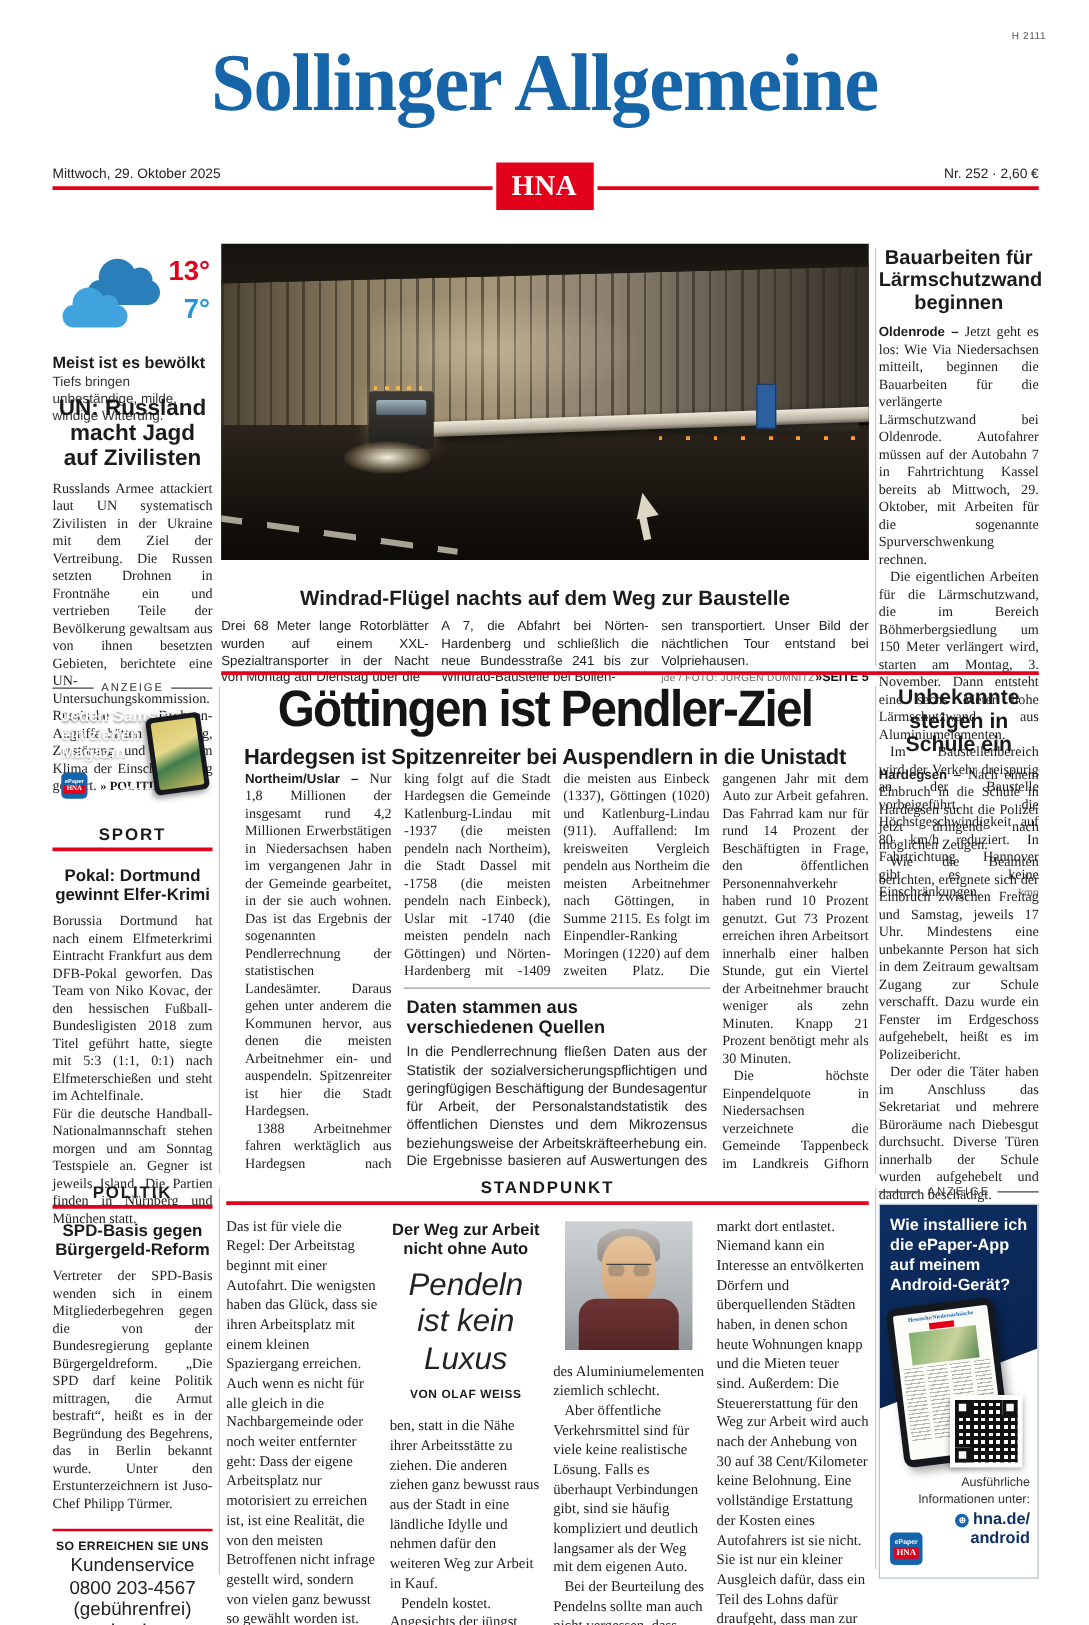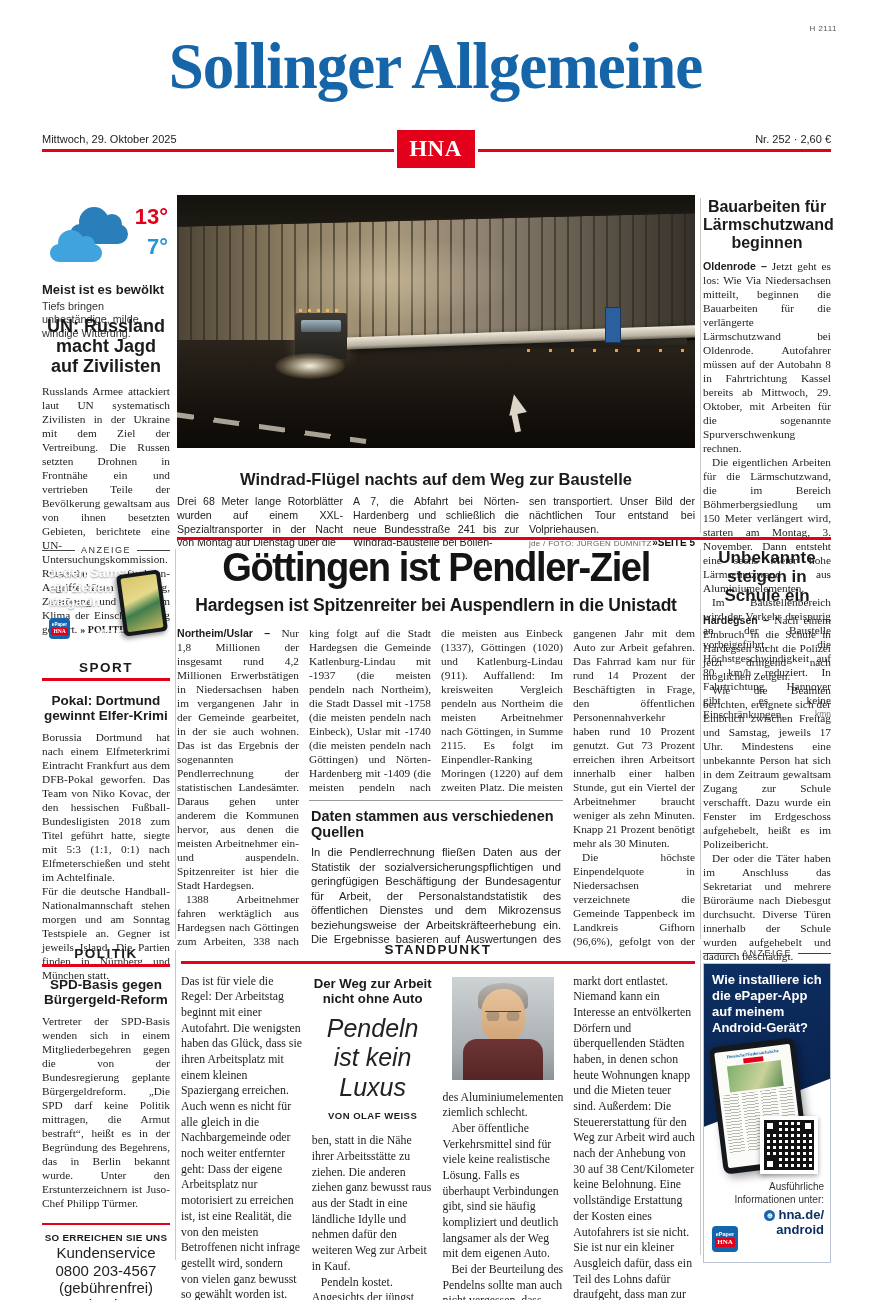--- a/index.html
+++ b/index.html
@@ -94,22 +94,22 @@
     font-size:10.6px;line-height:1.3;text-align:justify;color:#222;}
   .cap-credit{font-size:8px;color:#666;letter-spacing:.3px;}
   .cap-ref{font-weight:bold;font-size:10px;float:right;color:#111;}
   .mid-rule{left:177px;top:537px;width:654px;height:2.5px;background:#e2001a;}
   
   .main-art{left:177px;top:544px;width:518px;}
   .main-art h1{margin:0;text-align:center;font-size:41px;letter-spacing:-1.5px;
     transform:scaleX(.93);transform-origin:center;color:#141414;}
   .main-art h2{margin:4px 0 0;text-align:center;font-weight:normal;font-size:17.5px;
     letter-spacing:-.2px;color:#1a1a1a;font-weight:600;}
-  .main-cols{margin-top:10px;display:grid;grid-template-columns:repeat(4,1fr);
-    grid-template-rows:168px auto;gap:6px 10px;height:322px;overflow:hidden;}
+  .main-cols{display:grid;grid-template-columns:repeat(4,1fr);
+    grid-template-rows:168px auto;gap:6px 10px;height:322px;overflow:hidden;padding-left:19px;}
   .mc1{grid-row:1/3;} .mc4{grid-row:1/3;display:flex;flex-direction:column;}
   .mc2,.mc3{overflow:hidden;}
   .infobox{grid-column:2/4;grid-row:2;border-top:1px solid #999;border-bottom:1px solid #999;
     padding:7px 2px 12px;position:relative;}
   .infobox h4{margin:0 0 5px;font-size:14.5px;}
   .infobox .ib-body{font-size:11.2px;line-height:1.3;text-align:justify;color:#222;}
   
   .school-art{left:703px;top:548px;width:128px;}
   .school-art h2{margin:0 0 8px;font-size:17px;line-height:1.12;text-align:center;}
   
@@ -250,21 +250,21 @@
   <div class="ph-truck">
     <div class="ph-truck-win"></div>
     <div class="ph-truck-lights"></div>
   </div>
   <div class="ph-glare"></div>
 </div>
 
 <div class="abs noise-art">
   <h2>Bauarbeiten für Lärmschutzwand beginnen</h2>
   <div class="bodytext rel">
-    <p><span class="dl">Oldenrode – </span><span>Jetzt geht es los: Wie Via Niedersachsen mitteilt, beginnen die Bauarbeiten für die verlängerte Lärmschutzwand bei Oldenrode. Autofahrer müssen auf der Autobahn 8 in Fahrtrichtung Kassel bereits ab Mittwoch, 29. Oktober, mit Arbeiten für die sogenannte Spurverschwenkung rechnen.</span></p>
+    <p><span class="dl">Oldenrode – </span><span>Jetzt geht es los: Wie Via Niedersachsen mitteilt, beginnen die Bauarbeiten für die verlängerte Lärmschutzwand bei Oldenrode. Autofahrer müssen auf der Autobahn 7 in Fahrtrichtung Kassel bereits ab Mittwoch, 29. Oktober, mit Arbeiten für die sogenannte Spurverschwenkung rechnen.</span></p>
     <p>Die eigentlichen Arbeiten für die Lärmschutzwand, die im Bereich Böhmerbergsiedlung um 150 Meter verlängert wird, starten am Montag, 3. November. Dann entsteht eine sechs Meter hohe Lärmschutzwand aus Aluminiumelementen.</p>
     <p class="rel"><span>Im Baustellenbereich wird der Verkehr dreispurig an der Baustelle vorbeigeführt, die Höchstgeschwindigkeit auf 80 km/h reduziert. In Fahrtrichtung Hannover gibt es keine Einschränkungen.</span><span class="sign">kmn</span></p>
   </div>
 </div>
 
 <div class="abs caption">
   <h3>Windrad-Flügel nachts auf dem Weg zur Baustelle</h3>
   <div class="cap-cols">
     <div>Drei 68 Meter lange Rotorblätter wurden auf einem XXL-Spezialtransporter in der Nacht von Montag auf Dienstag über die</div>
     <div>A 7, die Abfahrt bei Nörten-Hardenberg und schließlich die neue Bundesstraße 241 bis zur Windrad-Baustelle bei Bollen-</div>

